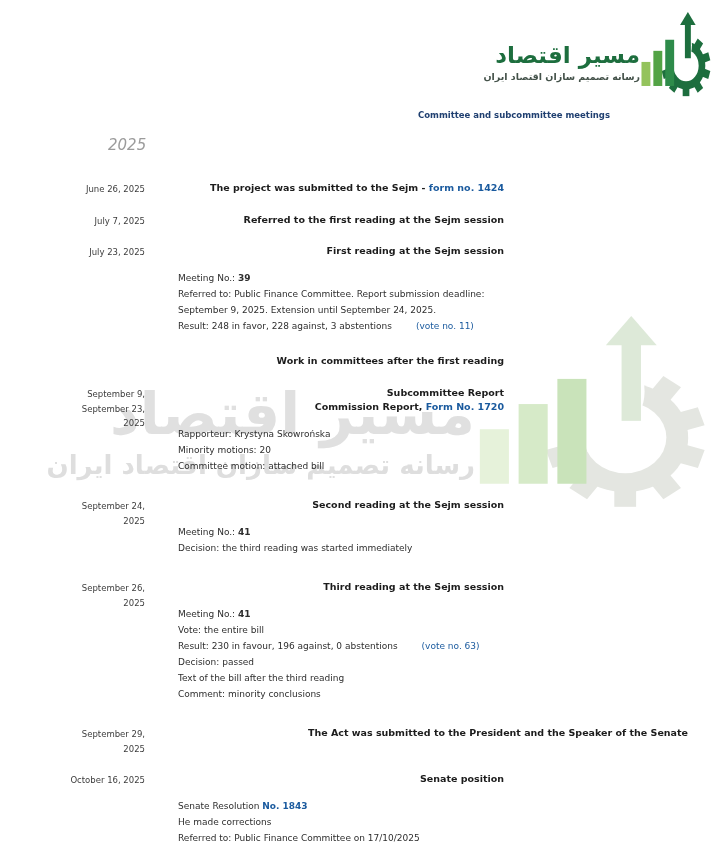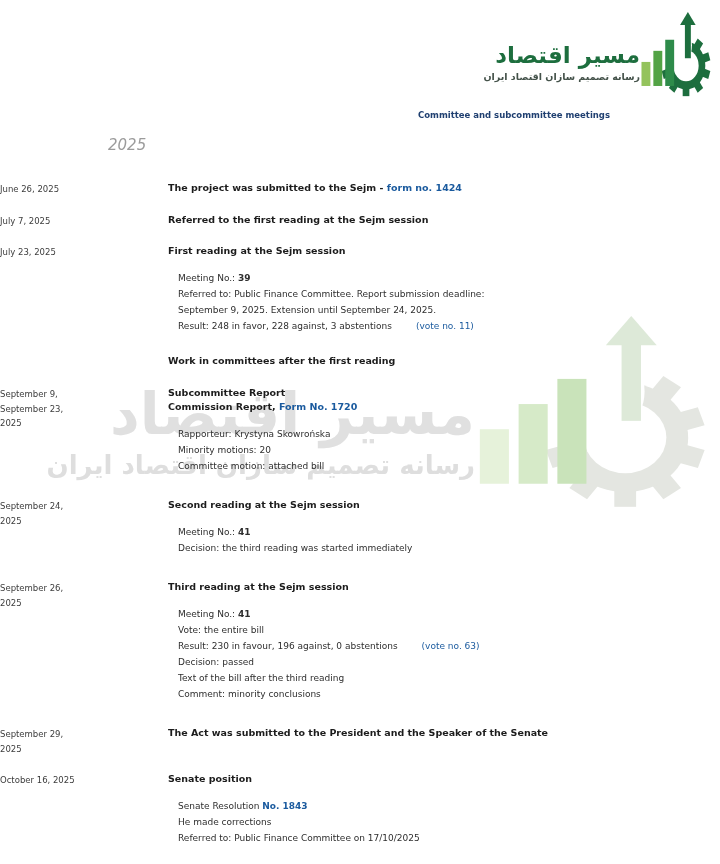--- a/index.html
+++ b/index.html
@@ -22,24 +22,24 @@
   .brand-title { font-size:23px; font-weight:bold; color:#1d6e3e; line-height:26px; }
   .brand-subtitle { font-size:9.5px; font-weight:bold; color:#44524a; margin-top:3px; }
   .section-title { text-align:right; padding-right:110px; margin-top:12px;
                    font-size:8.5px; font-weight:bold; color:#1f3f70; }
 
   .year { margin:16px 0 0 108px; font-size:15px; font-style:italic; color:#9b9b9b; }
 
   .timeline { margin-top:27px; }
   .entry { display:flex; margin-bottom:16px; }
   .entry.has-details { margin-bottom:13px; }
-  .date-col { width:145px; flex-shrink:0; font-size:8.5px; color:#3c3c3c;
+  .date-col { width:145px; flex-shrink:0; text-align:right; font-size:8.5px; color:#3c3c3c;
               line-height:14.5px; padding-top:1px; }
   .content-col { margin-left:23px; width:336px; }
-  .title { font-weight:bold; font-size:9.5px; color:#1c1c1c; line-height:14px; }
+  .title { font-weight:bold; font-size:9.5px; color:#1c1c1c; line-height:14px;text-align:right; }
   .details { padding-left:10px; width:322px; margin-top:12px; }
   .detail { font-size:9px; color:#2e2e2e; line-height:16px; }
   .bold { font-weight:bold; }
   .link { color:#1a5a9e; text-decoration:none; cursor:pointer; }
   .vote-link { margin-left:24px; }
   .mid-heading { margin-top:20px; margin-bottom:18px; }
   .gap-lg { margin-top:24px; }
 </style>
 </head>
 <body>

